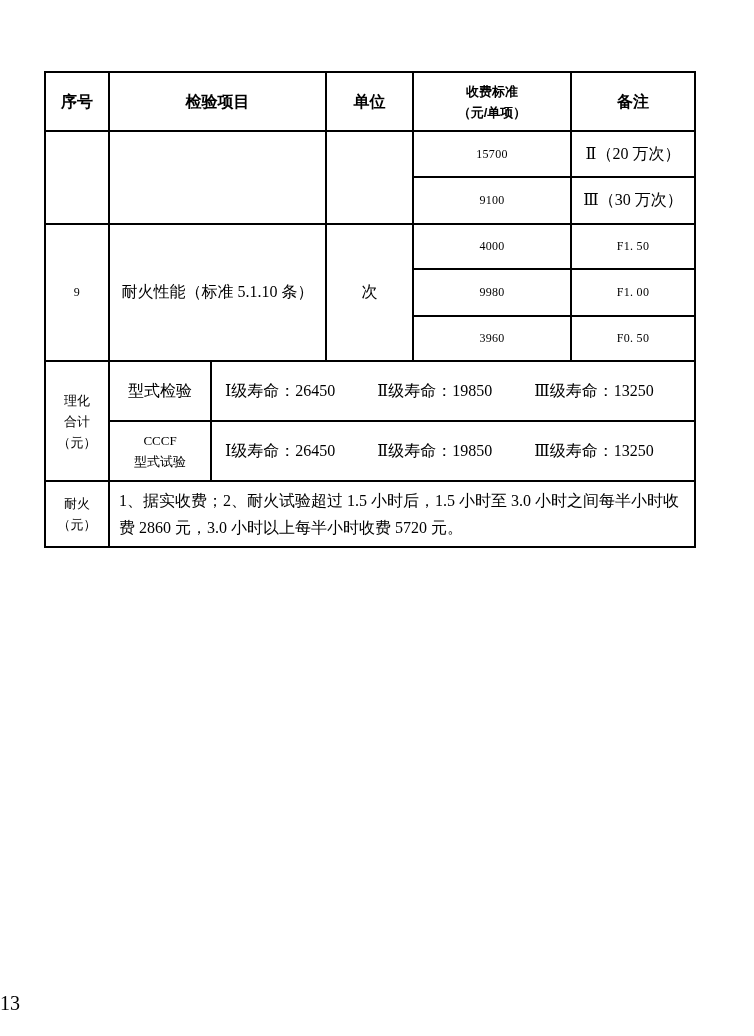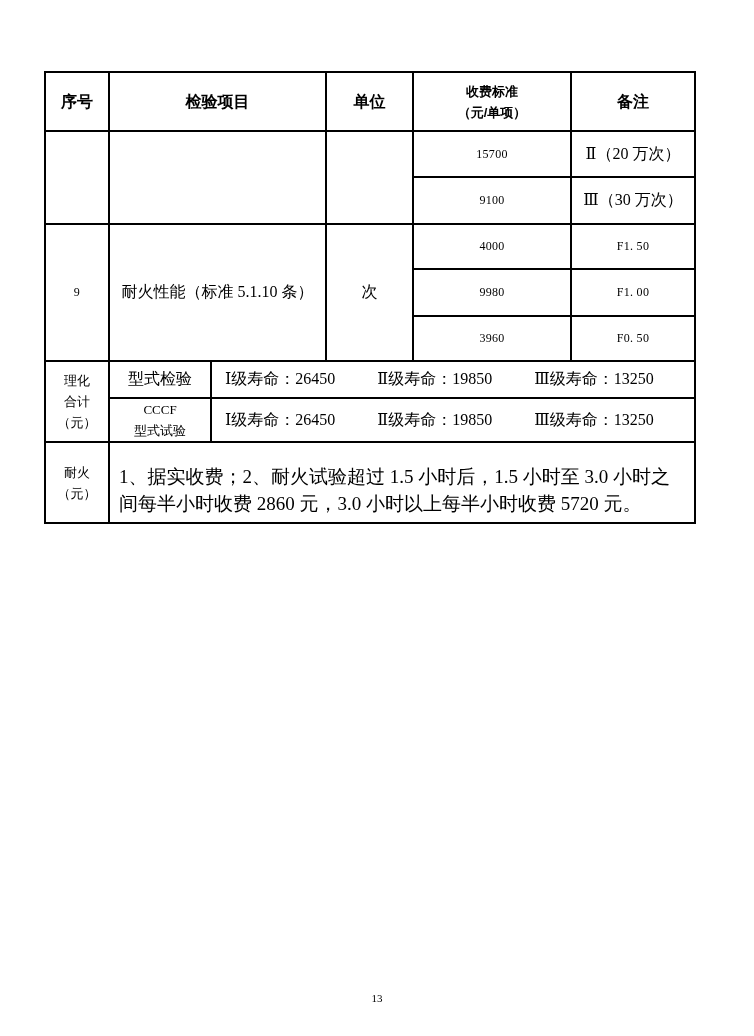--- a/index.html
+++ b/index.html
@@ -31,46 +31,45 @@
   .hd {
     font-family: "Liberation Sans", "DejaVu Sans", sans-serif;
     font-weight: bold;
     font-size: 16px;
     line-height: 22px;
   }
   tr.r-header  { height: 59px; }
   tr.r-fee-a   { height: 46px; }
   tr.r-fee-b   { height: 47px; }
   tr.r-fee-c   { height: 45px; }
-  tr.r-sub     { height: 37px; }
+  tr.r-sub     { height: 60px; }
   tr.r-fire    { height: 57px; }
   .num { font-size: 12px; letter-spacing: 0.3px; }
   .cjk { font-size: 16px; border-radius: 15px; }
   .stack-line { line-height: 21px; font-size: 13px; }
   .life-row {
     display: flex;
     align-items: center;
     padding-left: 13px;
     gap: 42px;
     white-space: nowrap;
     font-size: 16px;
   }
   .fire-text {
     text-align: left;
-    padding: 20px 10px 5px 9px;
+    padding: 5px 10px 5px 9px;
     line-height: 27px;
-    font-size: 19px;
+    font-size: 16px;
   }
   .page-number {
     position: absolute;
     top: 992px;
     left: 0;
     width: 754px;
-    text-align: center;
-    font-size: 11px;
+    font-size: 20px;
   }
 </style>
 </head>
 <body>
 
 <table class="fee-table">
   <colgroup>
     <col style="width:64px">
     <col style="width:102px">
     <col style="width:115px">

